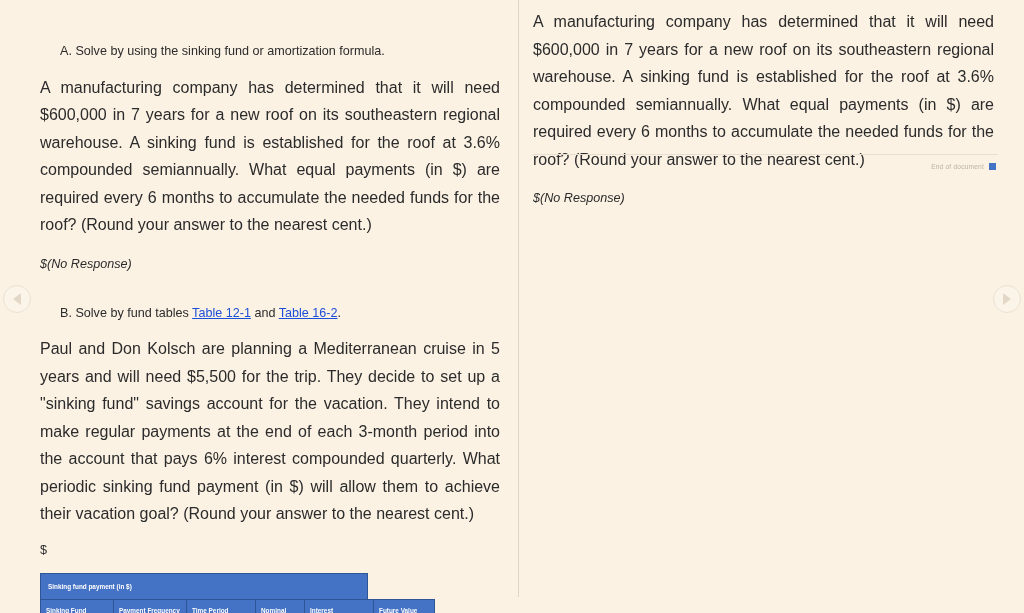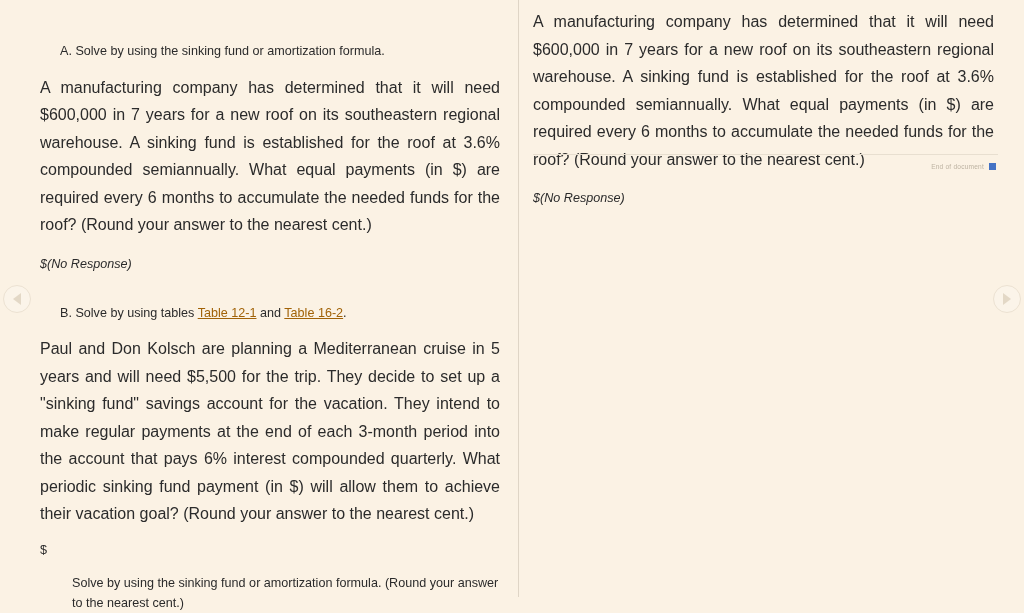--- a/index.html
+++ b/index.html
@@ -80,21 +80,21 @@
     font-size: 12.6px;
     margin: 0 0 16px 0;
   }
   .indent-note {
     font-size: 12.6px;
     line-height: 1.6;
     margin: 0 0 14px 0;
     padding-left: 32px;
   }
   a.tbl-link {
-    color: #a16207;
+    color: #1d4ed8;
   }
 
   
   .sf-table-wrap {
     margin: 0 0 22px 0;
   }
   table.sf-table {
     border-collapse: collapse;
     width: 328px;
     table-layout: fixed;
@@ -208,27 +208,26 @@
   <div class="left-pane">
 
     <div class="part-head">A. Solve by using the sinking fund or amortization formula.</div>
 
     <p class="para justify">A manufacturing company has determined that it will need $600,000 in 7 years for a new roof on its southeastern regional warehouse. A sinking fund is established for the roof at 3.6% compounded semiannually. What equal payments (in $) are required every 6 months to accumulate the needed funds for the roof? (Round your answer to the nearest cent.)</p>
 
     <p class="answer-blank">$(No Response)</p>
 
     <div style="height:22px"></div>
 
-    <div class="part-head"><span>B. Solve by using tables </span><a href="#" class="tbl-link">Table 12-1</a><span> and </span><a href="#" class="tbl-link">Table 16-2</a><span>.</span></div>
+    <div class="part-head"><span>B. Solve by fund tables </span><a href="#" class="tbl-link">Table 12-1</a><span> and </span><a href="#" class="tbl-link">Table 16-2</a><span>.</span></div>
 
     <p class="para justify">Paul and Don Kolsch are planning a Mediterranean cruise in 5 years and will need $5,500 for the trip. They decide to set up a "sinking fund" savings account for the vacation. They intend to make regular payments at the end of each 3-month period into the account that pays 6% interest compounded quarterly. What periodic sinking fund payment (in $) will allow them to achieve their vacation goal? (Round your answer to the nearest cent.)</p>
 
     <p class="dollar-only">$</p>
 
-    <p class="indent-note">Solve by using the sinking fund or amortization formula. (Round your answer to the nearest cent.)</p>
 
     <div class="sf-table-wrap">
       <div class="sf-caption">Sinking fund payment (in $)</div>
       <table class="sf-table">
         <thead>
           <tr>
             <td class="c-pay">Sinking Fund Payment</td>
             <td class="c-freq">Payment Frequency</td>
             <td class="c-time">Time Period (years)</td>
             <td class="c-rate">Nominal Rate (%)</td>

